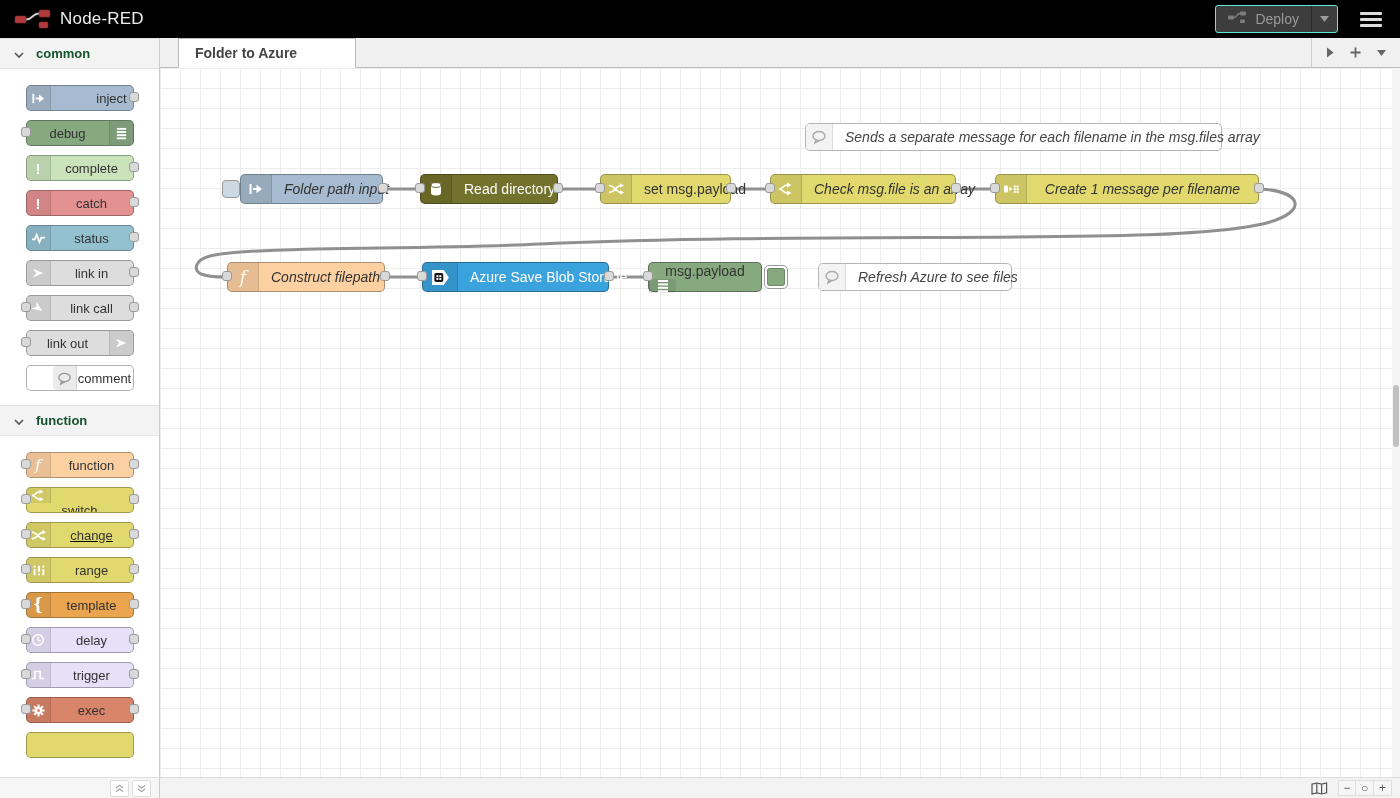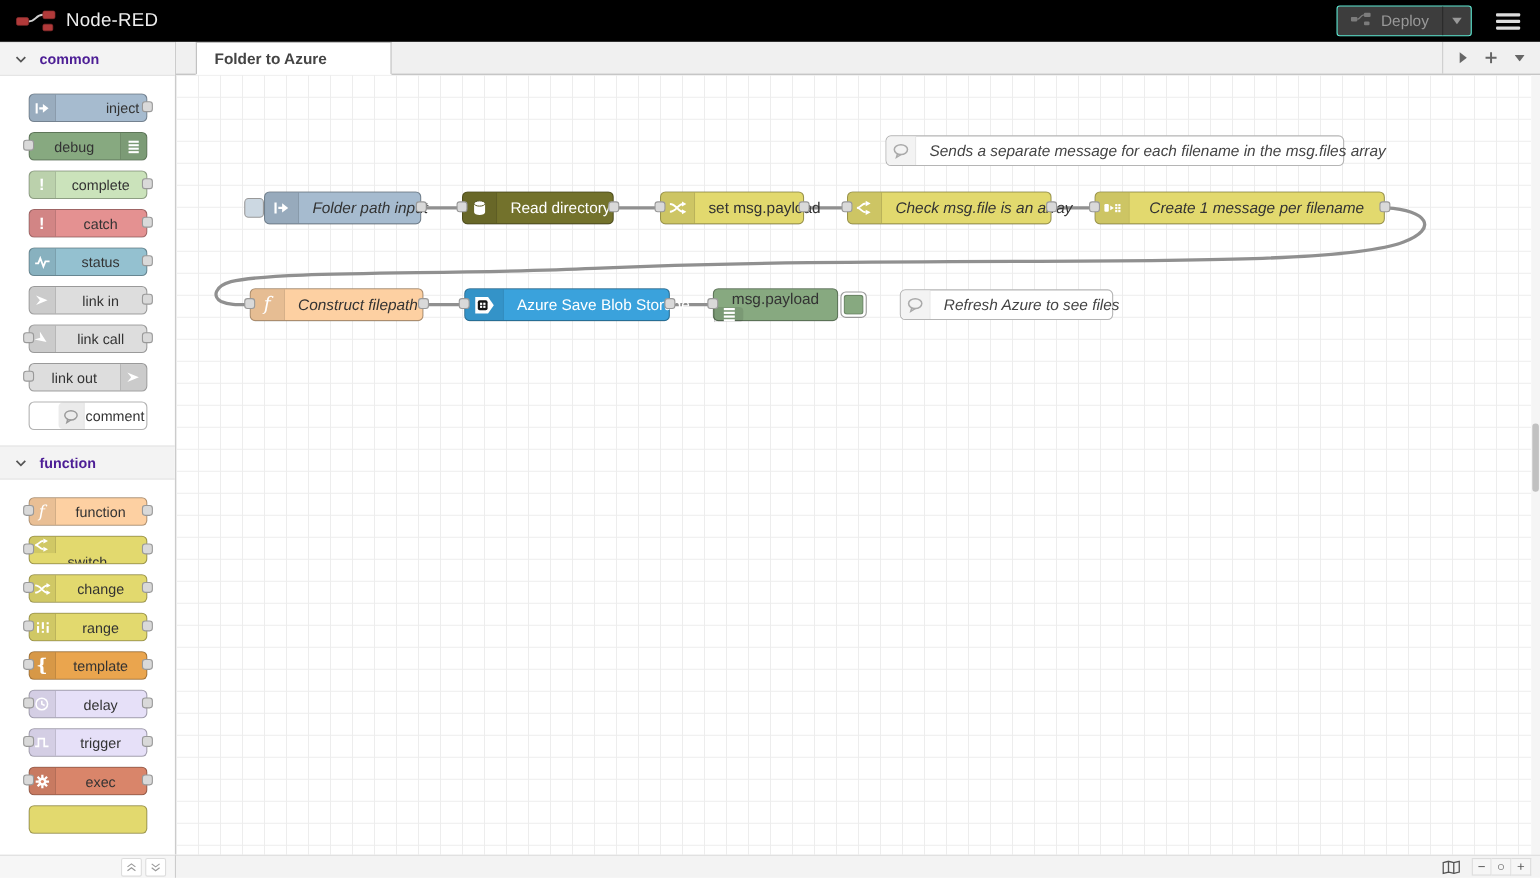--- a/index.html
+++ b/index.html
@@ -16,21 +16,21 @@
   .deploy-caret{border-left:1px solid #2a2a2a;padding:0 8px;height:100%;display:flex;align-items:center}
   .hamburger{display:flex;flex-direction:column;gap:3px;padding:4px;cursor:pointer}
   .hamburger span{display:block;width:22px;height:3px;background:#ddd;border-radius:1px}
 
   
   .palette{position:absolute;left:0;top:38px;width:160px;bottom:21px;background:#fff;border-right:1px solid #ccc;box-sizing:border-box;overflow:hidden;z-index:20}
   .psearch{height:30px;border-bottom:1px solid #ddd;display:flex;align-items:center;padding:0 8px;gap:6px;background:#fff;box-sizing:border-box}
   .psearch input{border:none;outline:none;font-size:13px;color:#555;width:110px;font-family:"Liberation Sans",sans-serif}
   .psearch input::placeholder{color:#b5b5b5}
   .cat{height:31px;background:#f3f3f3;border-bottom:1px solid #e4e4e4;border-top:1px solid #e4e4e4;display:flex;align-items:center;padding-left:14px;gap:12px;box-sizing:border-box;cursor:pointer}
-  .cat b{font-size:13px;color:#4c1d95}
+  .cat b{font-size:13px;color:#14532d}
   .catbody{padding:8px 0 14px 0}
   .pnode{position:relative;width:108px;height:26px;margin:9px auto 0 auto;border:1px solid rgba(0,0,0,.3);border-radius:5px;display:flex;align-items:center;box-sizing:border-box;cursor:move}
   .pnode:first-child{margin-top:8px}
   .picon{width:23px;align-self:stretch;display:flex;align-items:center;justify-content:center;background:rgba(0,0,0,.08);border-right:1px solid rgba(0,0,0,.1);border-radius:4px 0 0 4px;flex:none}
   .picon.r{border-right:none;border-left:1px solid rgba(0,0,0,.1);border-radius:0 4px 4px 0;order:2}
   .plabel{flex:1;text-align:center;font-size:13px;color:#333;white-space:nowrap;overflow:hidden}
   .port{position:absolute;width:10px;height:10px;background:#d9d9d9;border:1px solid #999;border-radius:3px;top:50%;margin-top:-6px;box-sizing:border-box}
   .port.pl{left:-6px}.port.pr{right:-6px}
   .pfooter{position:absolute;left:0;bottom:0;width:160px;height:21px;background:#f6f6f6;border-top:1px solid #ddd;border-right:1px solid #ccc;display:flex;align-items:center;justify-content:flex-end;gap:3px;padding-right:8px;box-sizing:border-box;z-index:25}
   .chevbtn{width:17px;height:15px;background:#fff;border:1px solid #ddd;border-radius:2px;display:flex;align-items:center;justify-content:center;cursor:pointer}
@@ -230,21 +230,21 @@
           <svg width="15" height="15" viewBox="0 0 16 16">
             <path d="M1 8 C5 8 5 4 9 4 M1 8 C5 8 5 12 9 12" stroke="#fff" stroke-width="1.7" fill="none"></path>
             <path d="M9 1.6 L13.5 4 L9 6.4z" fill="#fff"></path>
             <path d="M9 9.6 L13.5 12 L9 14.4z" fill="#fff"></path>
           </svg>
         </span>
       <span class="plabel">switch</span>
       <span class="port pl"></span>
         <span class="port pr"></span>
     </div>
-    <div class="pnode" style="background-color: rgb(226, 217, 110);">
+    <div class="pnode" style="background-color: rgb(226, 217, 110); text-decoration: underline;">
       <span class="picon">
           <svg width="15" height="15" viewBox="0 0 16 16">
             <path d="M1 4.5 C7 4.5 8 11.5 13 11.5 M1 11.5 C7 11.5 8 4.5 13 4.5" stroke="#fff" stroke-width="1.7" fill="none"></path>
             <path d="M12 2.2 L16 4.5 L12 6.8z" fill="#fff"></path>
             <path d="M12 9.2 L16 11.5 L12 13.8z" fill="#fff"></path>
           </svg>
         </span>
       <span class="plabel">change</span>
       <span class="port pl"></span>
         <span class="port pr"></span>

